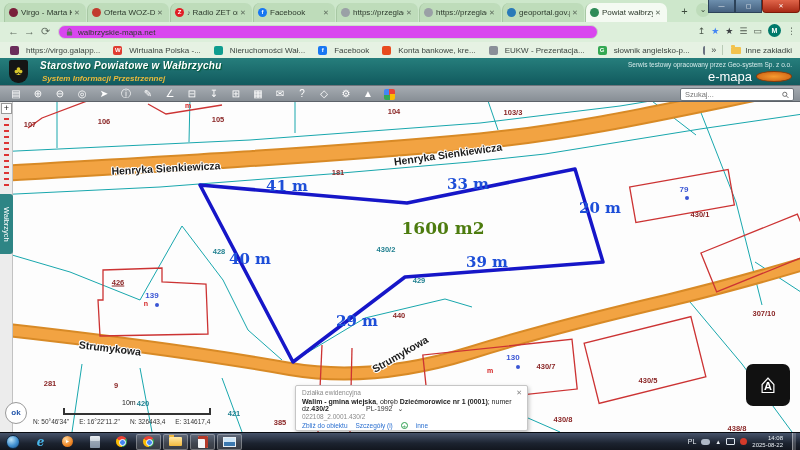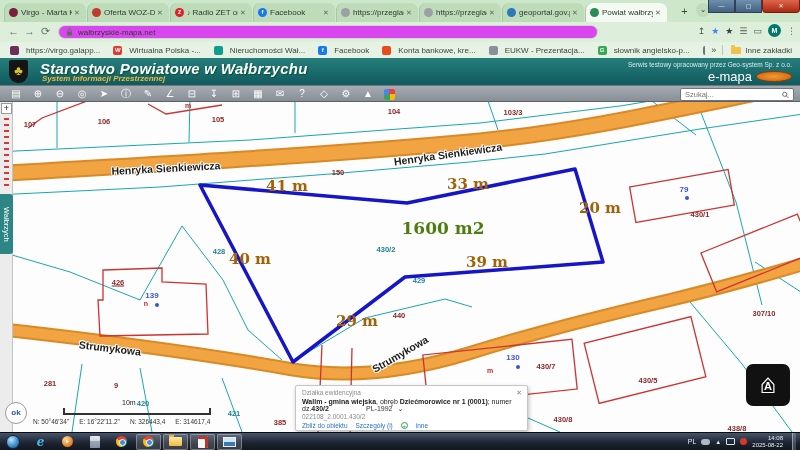--- a/index.html
+++ b/index.html
@@ -48,21 +48,21 @@
   .folder { width:10px; height:7px; background:#f2c24d; border-radius:1px; position:relative; }
   .folder:before { content:""; position:absolute; left:0; top:-2px; width:4px; height:2px; background:#f2c24d; border-radius:1px 1px 0 0; }
   #other-bm span.blabel { font-size:8px; color:#3c4540; }
 
   
   #app-header { position:absolute; left:0; top:58px; width:800px; height:27px;
                 background:linear-gradient(#267e7c,#115a5e); }
   #shield { position:absolute; left:9px; top:2px; width:19px; height:23px; background:#151515;
             border-radius:2px 2px 9px 9px; text-align:center; }
   #shield span { font-size:13px; color:#d9c72e; line-height:21px; }
-  #hdr-title { position:absolute; left:40px; top:2px; font-size:15px; font-weight:bold; font-style:italic;
+  #hdr-title { position:absolute; left:40px; top:2px; font-size:10px; font-weight:bold; font-style:italic;
                color:#fff; text-shadow:1px 1px 1px #053; letter-spacing:.3px; }
   #hdr-sub { position:absolute; left:42px; top:16px; font-size:8px; font-weight:bold; font-style:italic; color:#eaba3a; }
   #hdr-note { position:absolute; right:8px; top:3px; font-size:6.5px; color:#d5eaea; }
   #brand { position:absolute; right:48px; top:11px; font-size:13px; color:#fff; }
   #brand-logo { position:absolute; right:8px; top:13px; width:36px; height:11px; border-radius:50%;
                 background:radial-gradient(#f59a30,#c85c10); border:1px solid #8a3c08; }
 
   
   #toolbar { position:absolute; left:0; top:85px; width:800px; height:17px;
              background:linear-gradient(#a6acb2,#878e95); border-top:1px solid #6f767d; border-bottom:1px solid #5c6269; }
@@ -73,21 +73,21 @@
   #search-box { position:absolute; right:6px; top:2px; width:114px; height:13px; background:#fff;
                 border:1px solid #6f767d; border-radius:2px; display:flex; align-items:center; padding:0 4px; }
   #search-input { flex:1; border:none; outline:none; font-size:7.5px; color:#444; background:transparent; }
   #search-icon { width:8px; height:8px; }
 
   
   #map { position:absolute; left:0; top:102px; width:800px; height:330px; background:#fdfdfd; }
   #map svg { position:absolute; left:0; top:0; }
   #map-labels { position:absolute; left:0; top:0; width:800px; height:330px; }
   .lbl { position:absolute; transform:translate(-50%,-50%); white-space:nowrap; }
-  .meas { font:bold 15px "DejaVu Serif", serif; color:#a16207; }
+  .meas { font:bold 15px "DejaVu Serif", serif; color:#1d4ed8; }
   .area { font:bold 17px "DejaVu Serif", serif; color:#4d7c0f; }
   .p  { font:bold 7.5px "Liberation Sans", sans-serif; color:#8a2626; }
   .pt { font:bold 7.5px "Liberation Sans", sans-serif; color:#1f7f8f; }
   .b  { font:bold 8px "Liberation Sans", sans-serif; color:#3a55d4; }
   .r  { font:bold 7px "Liberation Sans", sans-serif; color:#d42222; }
   .street { font:bold 10.5px "Liberation Sans", sans-serif; color:#1c1c1c;
             text-shadow:1px 0 0 #fff,-1px 0 0 #fff,0 1px 0 #fff,0 -1px 0 #fff,1px 1px 0 #fff,-1px -1px 0 #fff; }
 
   
   #left-strip { position:absolute; left:0; top:0; width:13px; height:330px; background:#ececec; border-right:1px solid #c2c2c2; }
@@ -377,21 +377,21 @@
         <div class="lbl meas" style="left: 600px; top: 106px;">20 m</div>
         <div class="lbl meas" style="left: 250px; top: 157px;">40 m</div>
         <div class="lbl meas" style="left: 487px; top: 160px;">39 m</div>
         <div class="lbl meas" style="left: 357px; top: 219px;">29 m</div>
         <div class="lbl area" style="left: 443px; top: 126px;">1600 m2</div>
         <div class="lbl p" style="left: 30px; top: 22px;">107</div>
         <div class="lbl p" style="left: 104px; top: 19px;">106</div>
         <div class="lbl p" style="left: 218px; top: 17px;">105</div>
         <div class="lbl p" style="left: 394px; top: 9px;">104</div>
         <div class="lbl p" style="left: 513px; top: 10px;">103/3</div>
-        <div class="lbl p" style="left: 338px; top: 70px;">150</div>
+        <div class="lbl p" style="left: 338px; top: 70px;">181</div>
         <div class="lbl p" style="left: 700px; top: 112px;">430/1</div>
         <div class="lbl p" style="left: 118px; top: 180px; text-decoration: underline;">426</div>
         <div class="lbl p" style="left: 399px; top: 213px;">440</div>
         <div class="lbl p" style="left: 764px; top: 211px;">307/10</div>
         <div class="lbl p" style="left: 50px; top: 281px;">281</div>
         <div class="lbl p" style="left: 116px; top: 283px;">9</div>
         <div class="lbl p" style="left: 280px; top: 320px;">385</div>
         <div class="lbl p" style="left: 546px; top: 264px;">430/7</div>
         <div class="lbl p" style="left: 648px; top: 278px;">430/5</div>
         <div class="lbl p" style="left: 563px; top: 317px;">430/8</div>

